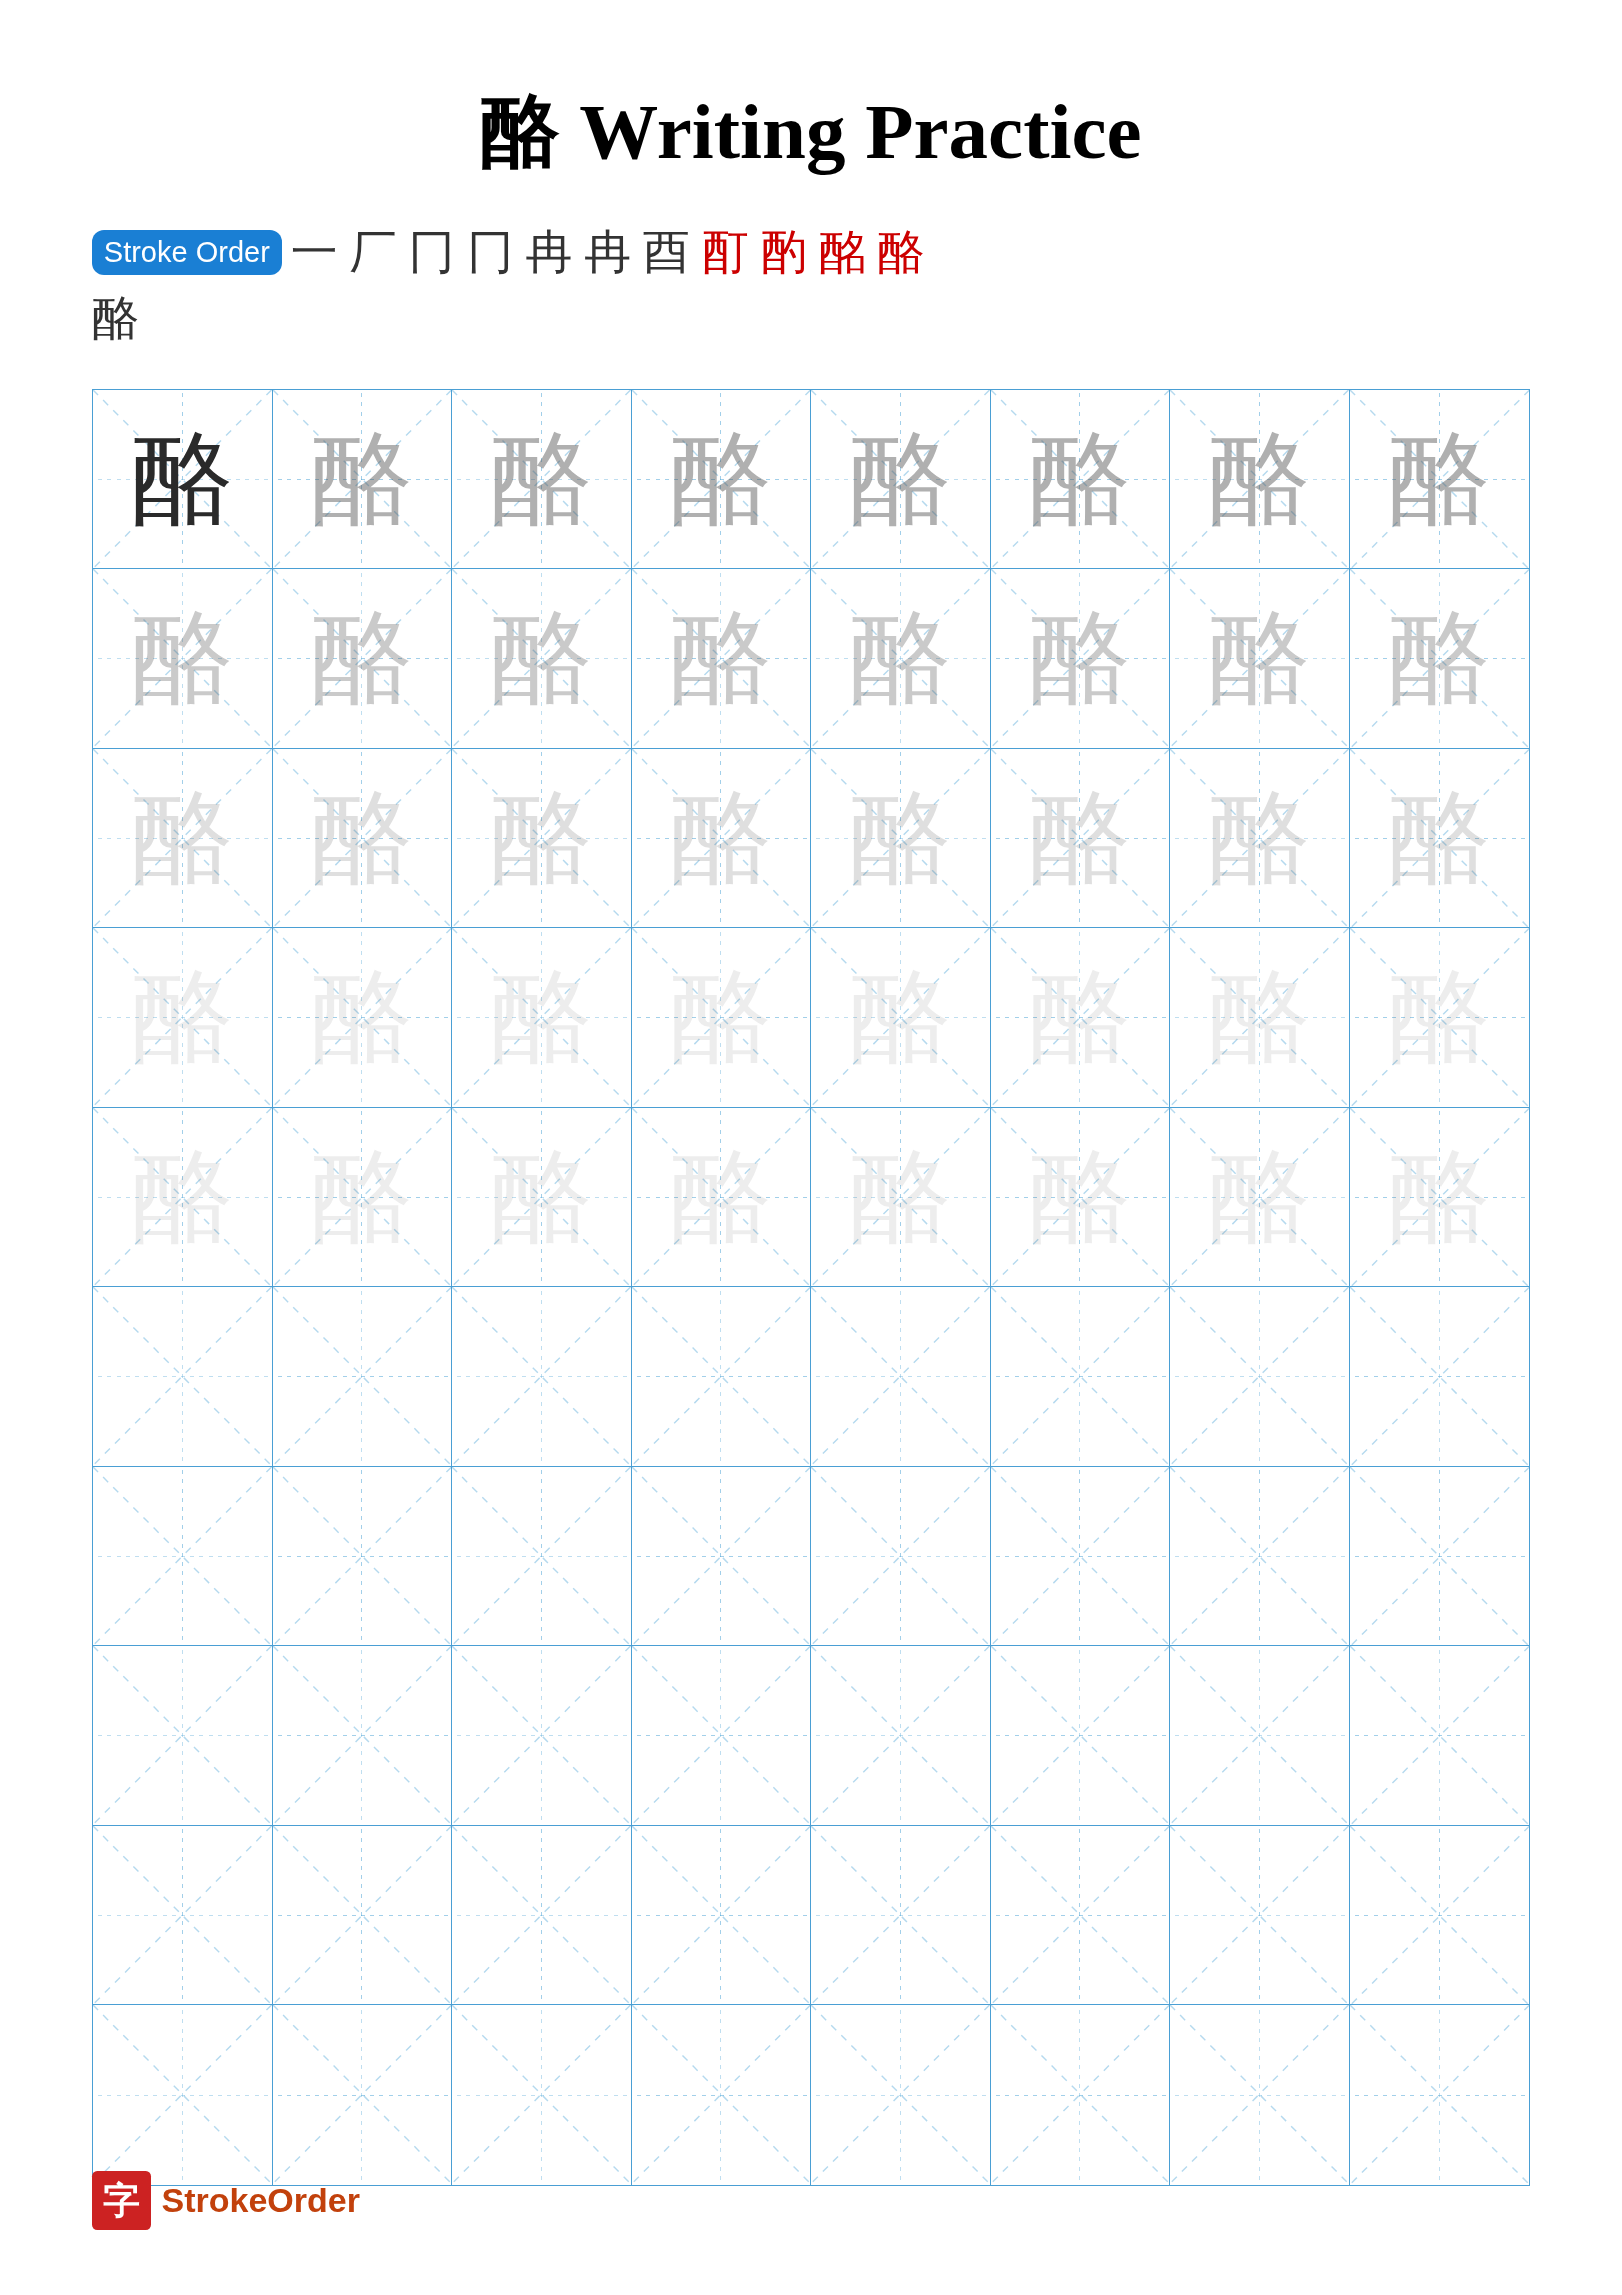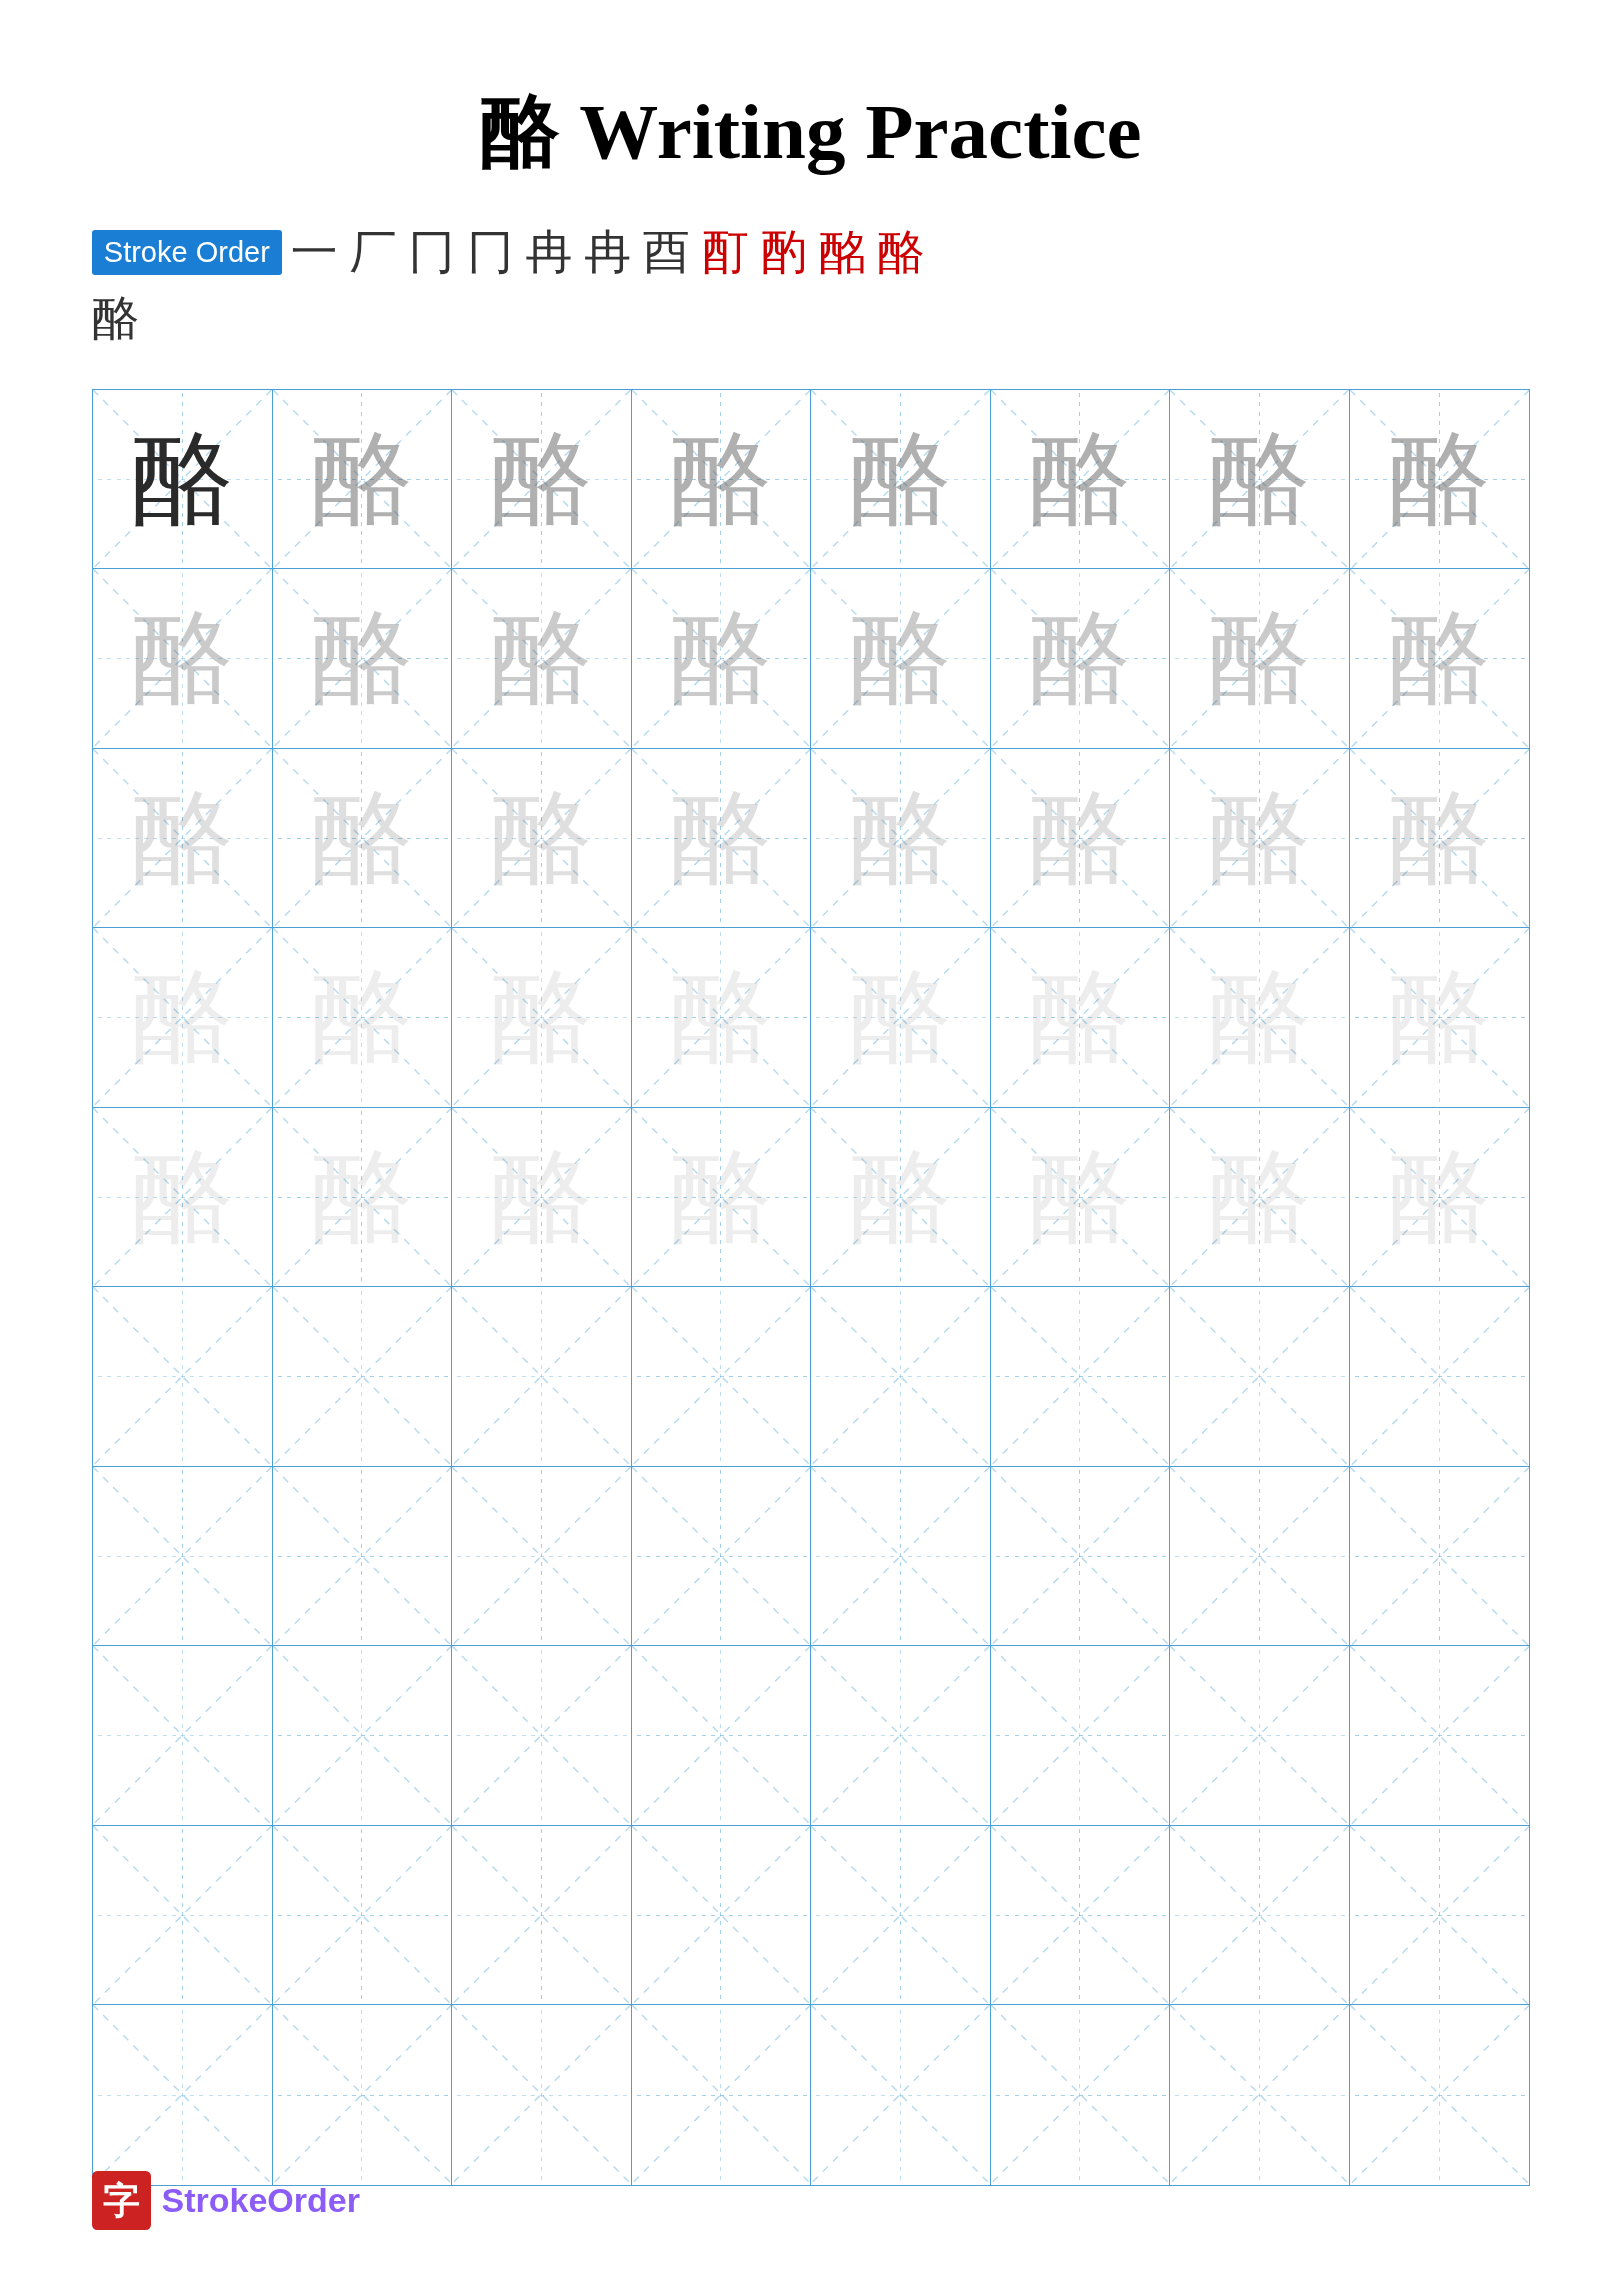--- a/index.html
+++ b/index.html
@@ -34,21 +34,21 @@
       gap: 6.5px;
       font-size: 47px;
       line-height: 1.2;
     }
 
     .stroke-order-badge {
       background: #1a7fd4;
       color: white;
       font-size: 29px;
       padding: 5.2px 11.8px;
-      border-radius: 3px;
+      border-radius: 12px;
       font-family: sans-serif;
       font-weight: normal;
       white-space: nowrap;
     }
 
     .stroke-char {
       color: #333;
       margin: 0 2.6px;
     }
 
@@ -193,21 +193,21 @@
       display: flex;
       align-items: center;
       justify-content: center;
       border-radius: 5.2px;
       font-weight: bold;
     }
 
     .footer-brand-name {
       font-size: 34px;
       font-weight: bold;
-      color: #8b5cf6;
+      color: #c2410c;
       font-family: sans-serif;
     }
   </style>
 </head>
 <body>
 
 <div class="page-title">酪 Writing Practice</div>
 
 <div class="stroke-order-section">
   <div class="stroke-order-row">

